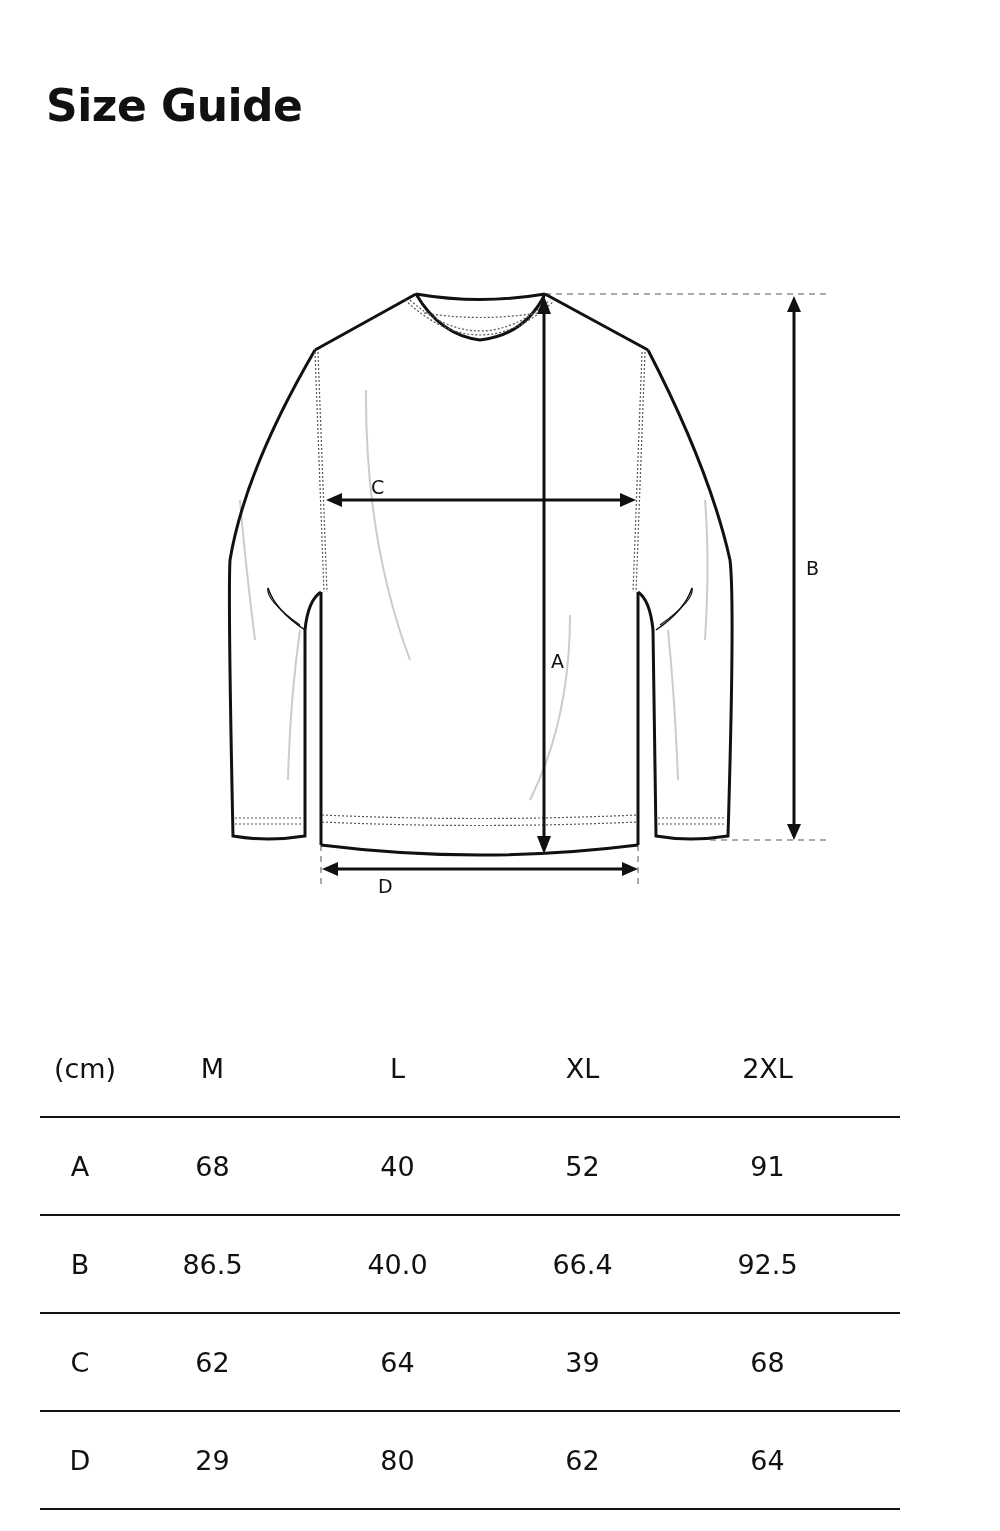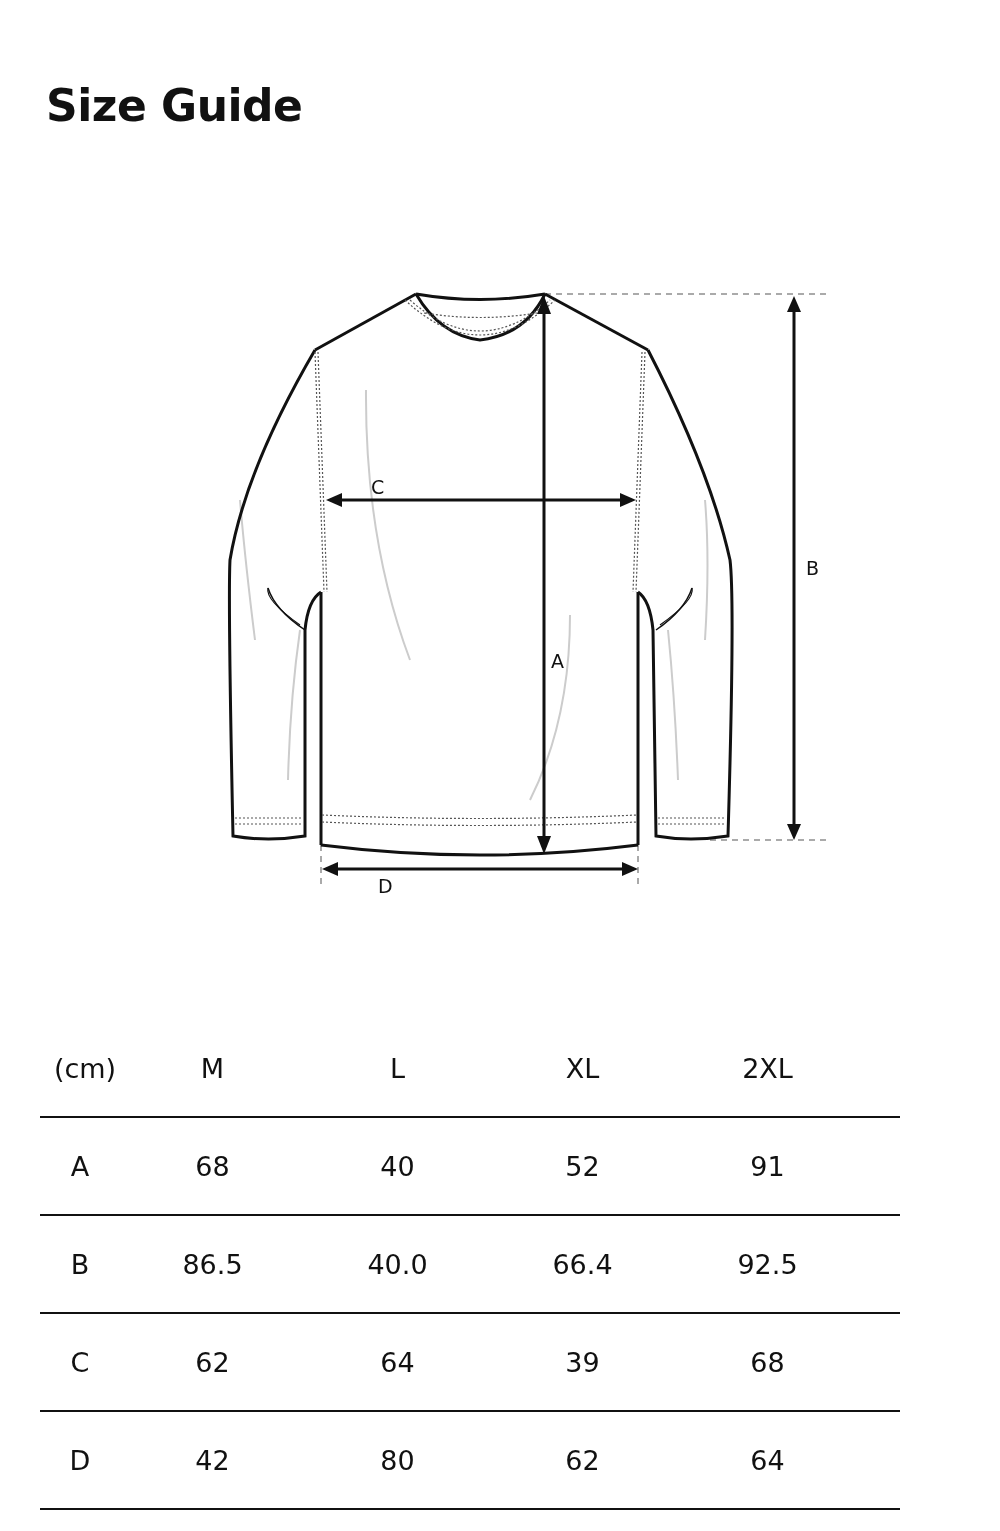--- a/index.html
+++ b/index.html
@@ -140,18 +140,18 @@
   </div>
   <div class="row">
     <div class="cell label center">C</div>
     <div class="cell">62</div>
     <div class="cell">64</div>
     <div class="cell">39</div>
     <div class="cell">68</div>
   </div>
   <div class="row">
     <div class="cell label center">D</div>
-    <div class="cell">42</div>
+    <div class="cell">29</div>
     <div class="cell">80</div>
     <div class="cell">62</div>
     <div class="cell">64</div>
   </div>
 </div>
 
 </body></html>

